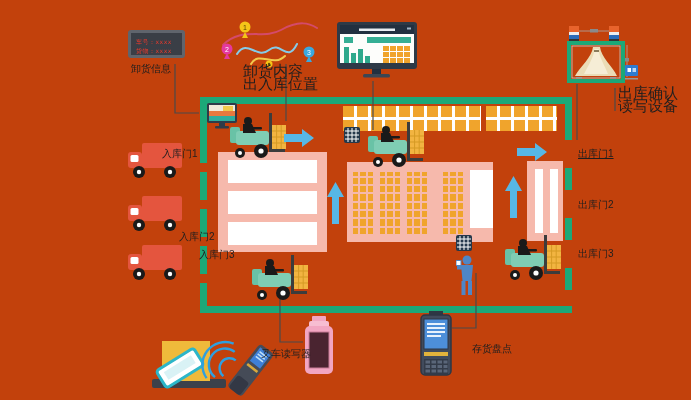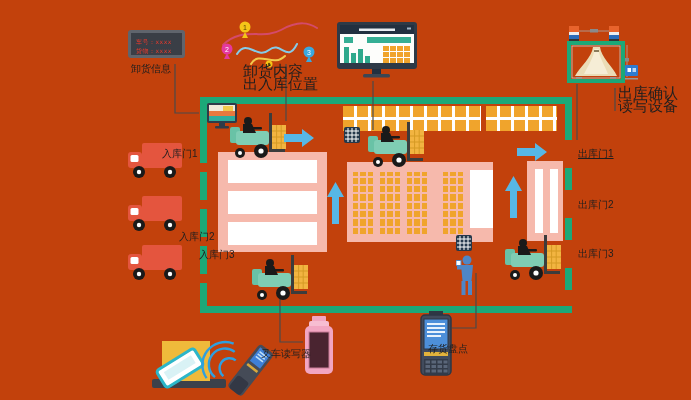--- a/index.html
+++ b/index.html
@@ -337,21 +337,21 @@
       <rect x="6.5" y="54" width="4.5" height="3"></rect>
         <rect x="12.5" y="54" width="4.5" height="3"></rect>
         <rect x="18.5" y="54" width="4.5" height="3"></rect>
         <rect x="24.5" y="54" width="4" height="3"></rect>
       <rect x="6.5" y="58.5" width="4.5" height="3"></rect>
         <rect x="12.5" y="58.5" width="4.5" height="3"></rect>
         <rect x="18.5" y="58.5" width="4.5" height="3"></rect>
         <rect x="24.5" y="58.5" width="4" height="3"></rect>
     </g>
   </svg>
-  <div class="lbl" style="left:428px;top:342px;">存货盘点</div>
+  <div class="lbl" style="left:472px;top:342px;">存货盘点</div>
 
   <svg class="abs" style="left:302px;top:316px;z-index:4;" width="34" height="60" viewBox="0 0 34 60">
     <rect x="10" y="0" width="14" height="6" rx="1" fill="#F2A6C2"></rect>
     <rect x="7" y="5" width="20" height="7" rx="2" fill="#F7BDD2"></rect>
     <rect x="3" y="10" width="28" height="48" rx="5" fill="#F2A6C2"></rect>
     <rect x="7" y="16" width="20" height="36" fill="#4A2430" stroke="#C77A96" stroke-width="1"></rect>
   </svg>
   <div class="lbl" style="left:261px;top:347px;">叉车读写器</div>
 
   <svg class="abs" style="left:148px;top:332px;z-index:4;" width="130" height="68" viewBox="0 0 130 68">

